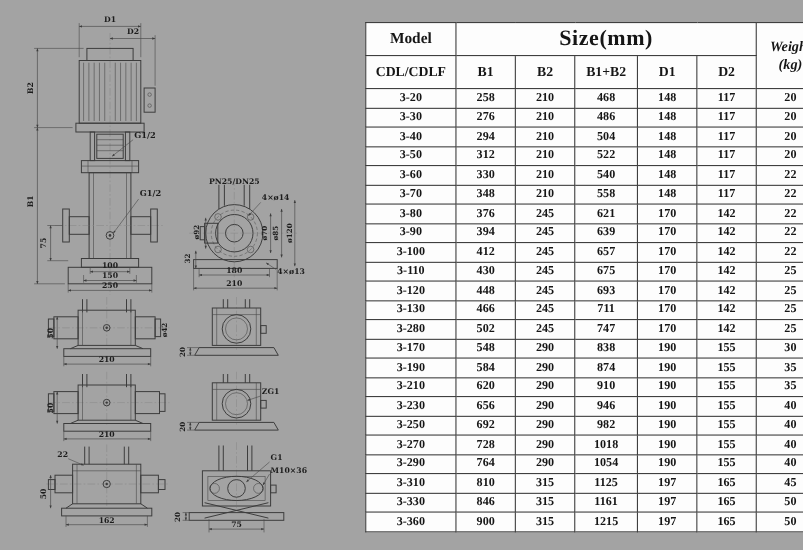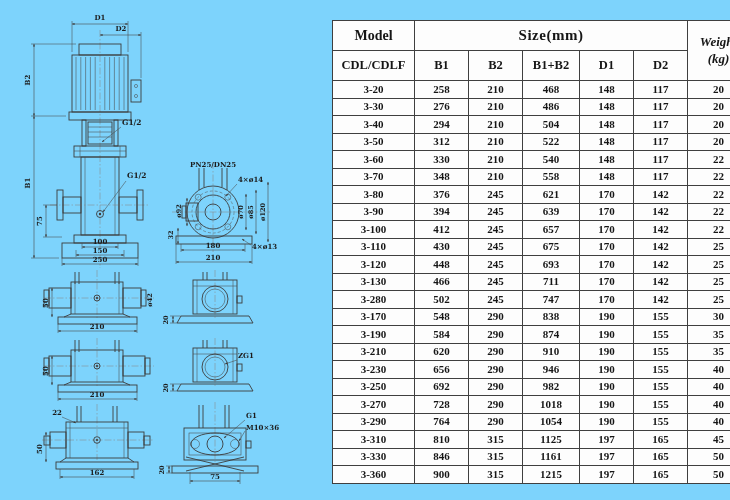--- a/index.html
+++ b/index.html
@@ -1,18 +1,18 @@
 <!DOCTYPE html>
 <html><head>
 <meta charset="utf-8">
 <style>
   * { margin:0; padding:0; box-sizing:border-box; }
   html,body { width:730px; height:500px; }
   body { background:#fdfdfd; font-family:"Liberation Serif", serif; position:relative; overflow:hidden; }
-  .page { position:absolute; inset:0; background:#7dd3fc; }
+  .page { position:absolute; inset:0; background:#a3a3a3; }
 
   
   .drawing { position:absolute; left:0; top:0; width:310px; height:500px; }
   .drawing svg { display:block; }
   .ln   { stroke:#3c3c3c; stroke-width:0.9; fill:none; }
   .thin { stroke:#4a4a4a; stroke-width:0.55; fill:none; }
   .dim  { stroke:#4a4a4a; stroke-width:0.6; fill:none; }
   .cl   { stroke:#8a8a8a; stroke-width:0.55; fill:none; stroke-dasharray:7 2 1.5 2; }
   .dash { stroke:#5a5a5a; stroke-width:0.55; fill:none; stroke-dasharray:3 2; }
   text.lbl  { font:bold 7px "DejaVu Serif", serif; fill:#1c1c1c; }
@@ -20,21 +20,21 @@
   text.lbls { font:bold 6.5px "DejaVu Serif", serif; fill:#1c1c1c; }
 
   
   .spec-table { position:absolute; left:311px; top:20px;padding-left:21px; }
   table { border-collapse:collapse; table-layout:fixed; width:417px; background:#fdfdfd; }
   th, td { border:1px solid #3f3f3f; text-align:center; vertical-align:middle;
            color:#161616; font-weight:bold; padding:0; overflow:hidden; white-space:nowrap; }
   tr.hdr1 { height:30px; }
   tr.hdr2 { height:30px; }
   th.h-model  { font-size:14px; }
-  th.h-size   { font-size:15px; letter-spacing:0.5px; }
+  th.h-size   { font-size:20px; letter-spacing:0.5px; }
   th.h-weight { font-size:13px; line-height:1.3;font-style:italic; }
   th.h-sub    { font-size:12.5px; }
   tbody tr { height:17.5px; }
   tbody td { font-size:11px; line-height:1; }
 </style>
 </head>
 <body>
 
 <div class="page">
 

